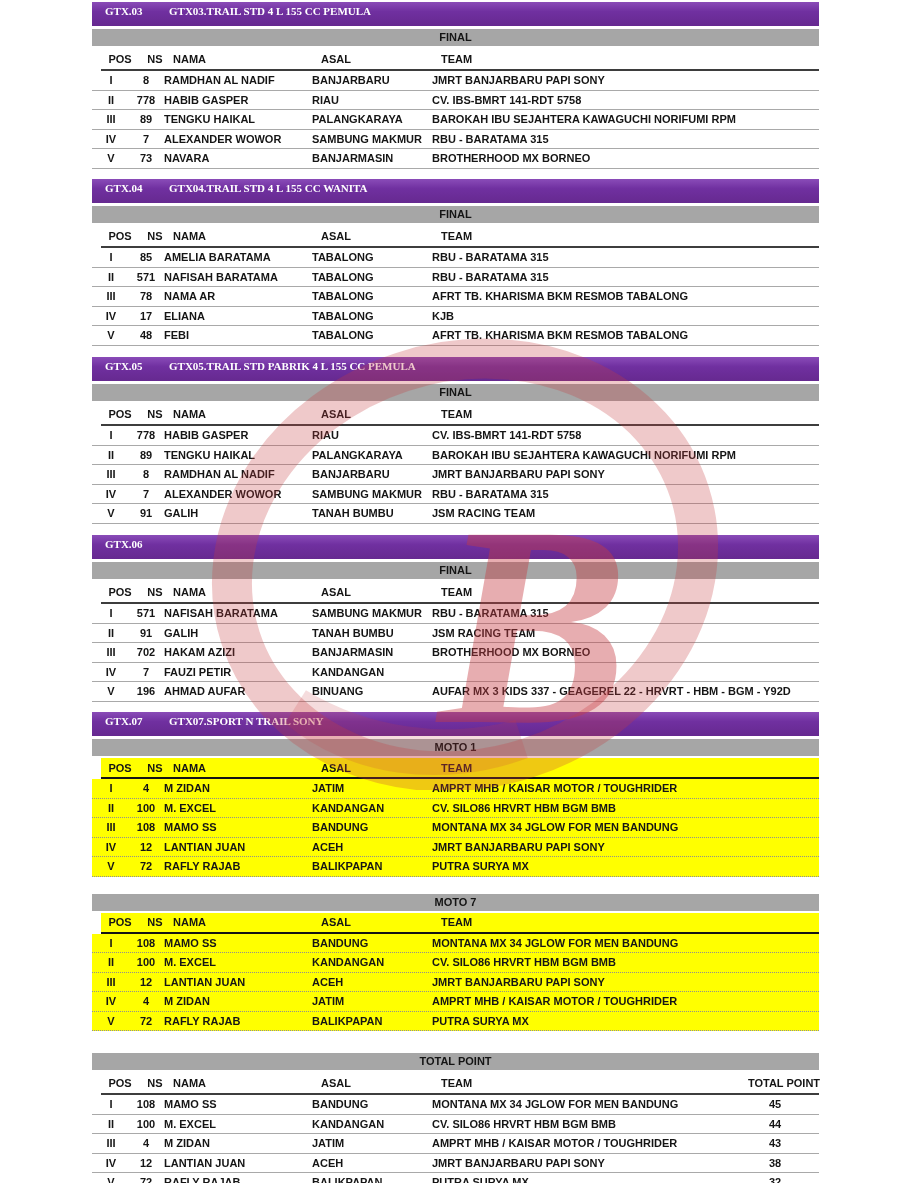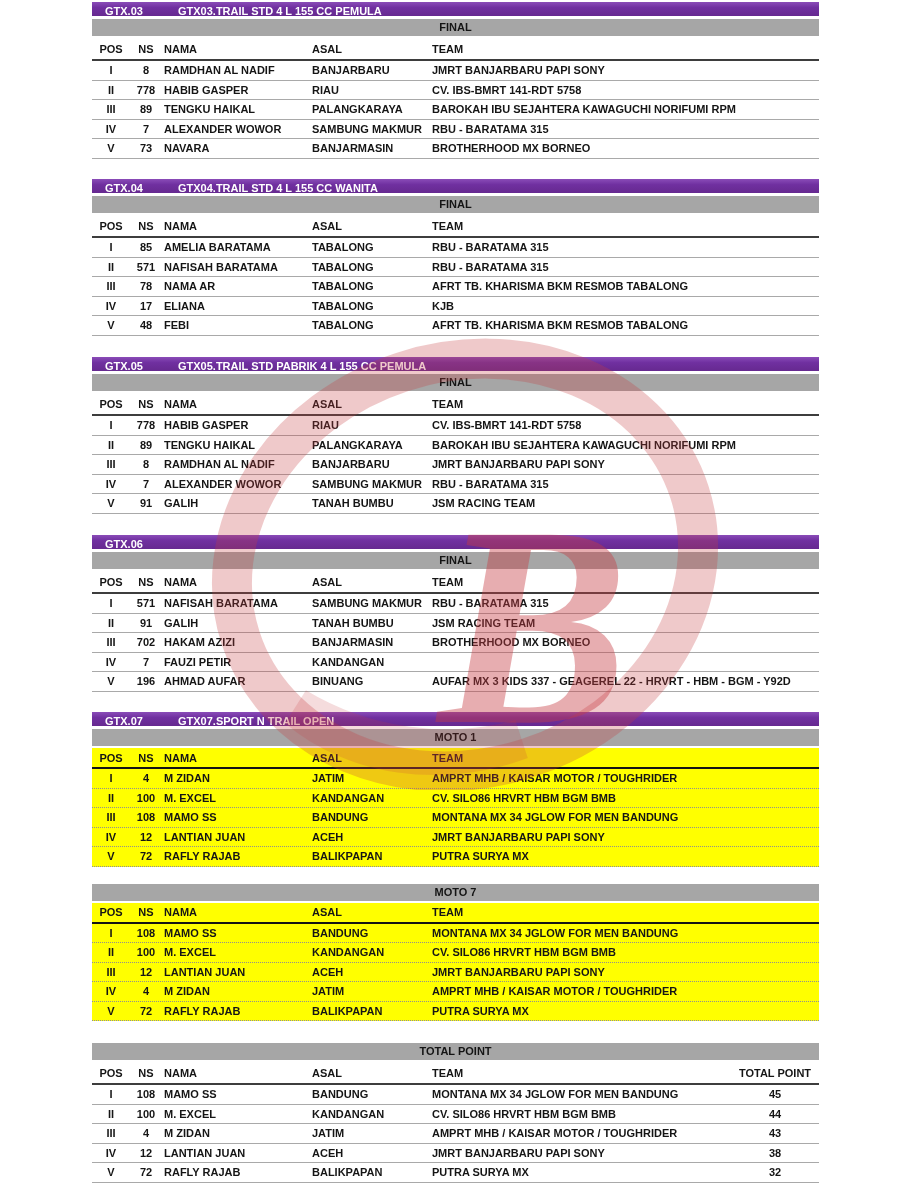--- a/index.html
+++ b/index.html
@@ -3,34 +3,35 @@
 <meta charset="utf-8">
 <style>
   html,body { margin:0; padding:0; background:#ffffff; }
   #page {
     position:relative; width:900px; height:1183px; background:#ffffff;
     font-family:"Liberation Sans", sans-serif; font-weight:bold; color:#151515;
     overflow:hidden;
   }
   .section { position:absolute; left:92px; width:727px; }
   .band {
-    position:relative; height:14px; margin-bottom:3px;
+    position:relative; height:24px; margin-bottom:3px;
     background:linear-gradient(#8a4cb8, #7030A0 40%, #662990);
+    font-family:Liberation Serif, serif;
   }
   .band .code, .band .title {
     position:absolute; top:0; height:18px; line-height:18px;
     color:#ffffff; font-size:11px; white-space:nowrap;
   }
   .band .code  { left:13px; }
-  .band .title { left:86px; }
+  .band .title { left:77px; }
   .theading {
     height:17px; line-height:17px; background:#A6A6A6; text-align:center;
     font-size:11px; color:#141414; margin-bottom:2px;
   }
-  .hrow { display:grid; align-items:center; height:21px; border-bottom:2px solid #3d3d3d; }
+  .hrow { display:grid; align-items:center; height:21px; border-bottom:2px solid #3d3d3d;margin-left:9px; }
   .row  { display:grid; align-items:center; height:19.5px; box-sizing:border-box; }
   .table.white .row { border-bottom:1px solid #a9a9a9; }
   .table.yellow .hrow { background:#FFFF00; height:19px; border-bottom:2px solid #141414; }
   .table.yellow .row  { background:#FFFF00; border-bottom:1px dotted #8f8f8f; }
   .cell { font-size:11px; white-space:nowrap; overflow:hidden; }
   .cell.c { text-align:center; }
   .cell.l { text-align:left; padding-left:2px; }
   .follow-1 { margin-top:17px; }
   .follow-2 { margin-top:22px; }
   .watermark { position:absolute; z-index:10; pointer-events:none; }
@@ -244,21 +245,21 @@
           <div class="cell c">196</div>
           <div class="cell l">AHMAD AUFAR</div>
           <div class="cell l">BINUANG</div>
           <div class="cell l">AUFAR MX 3 KIDS 337 - GEAGEREL 22 - HRVRT - HBM - BGM - Y92D</div>
         </div>
       </div>
     </div>
     <div class="section" style="top: 712px;">
       <div class="band">
         <span class="code">GTX.07</span>
-        <span class="title">GTX07.SPORT N TRAIL OPEN</span>
+        <span class="title">GTX07.SPORT N TRAIL SONY</span>
       </div>
       <div class="table yellow">
         <div class="theading">MOTO 1</div>
         <div class="hrow" style="grid-template-columns: 38px 32px 148px 120px 1fr;">
           <div class="cell c">POS</div>
           <div class="cell c">NS</div>
           <div class="cell l">NAMA</div>
           <div class="cell l">ASAL</div>
           <div class="cell l">TEAM</div>
         </div>

